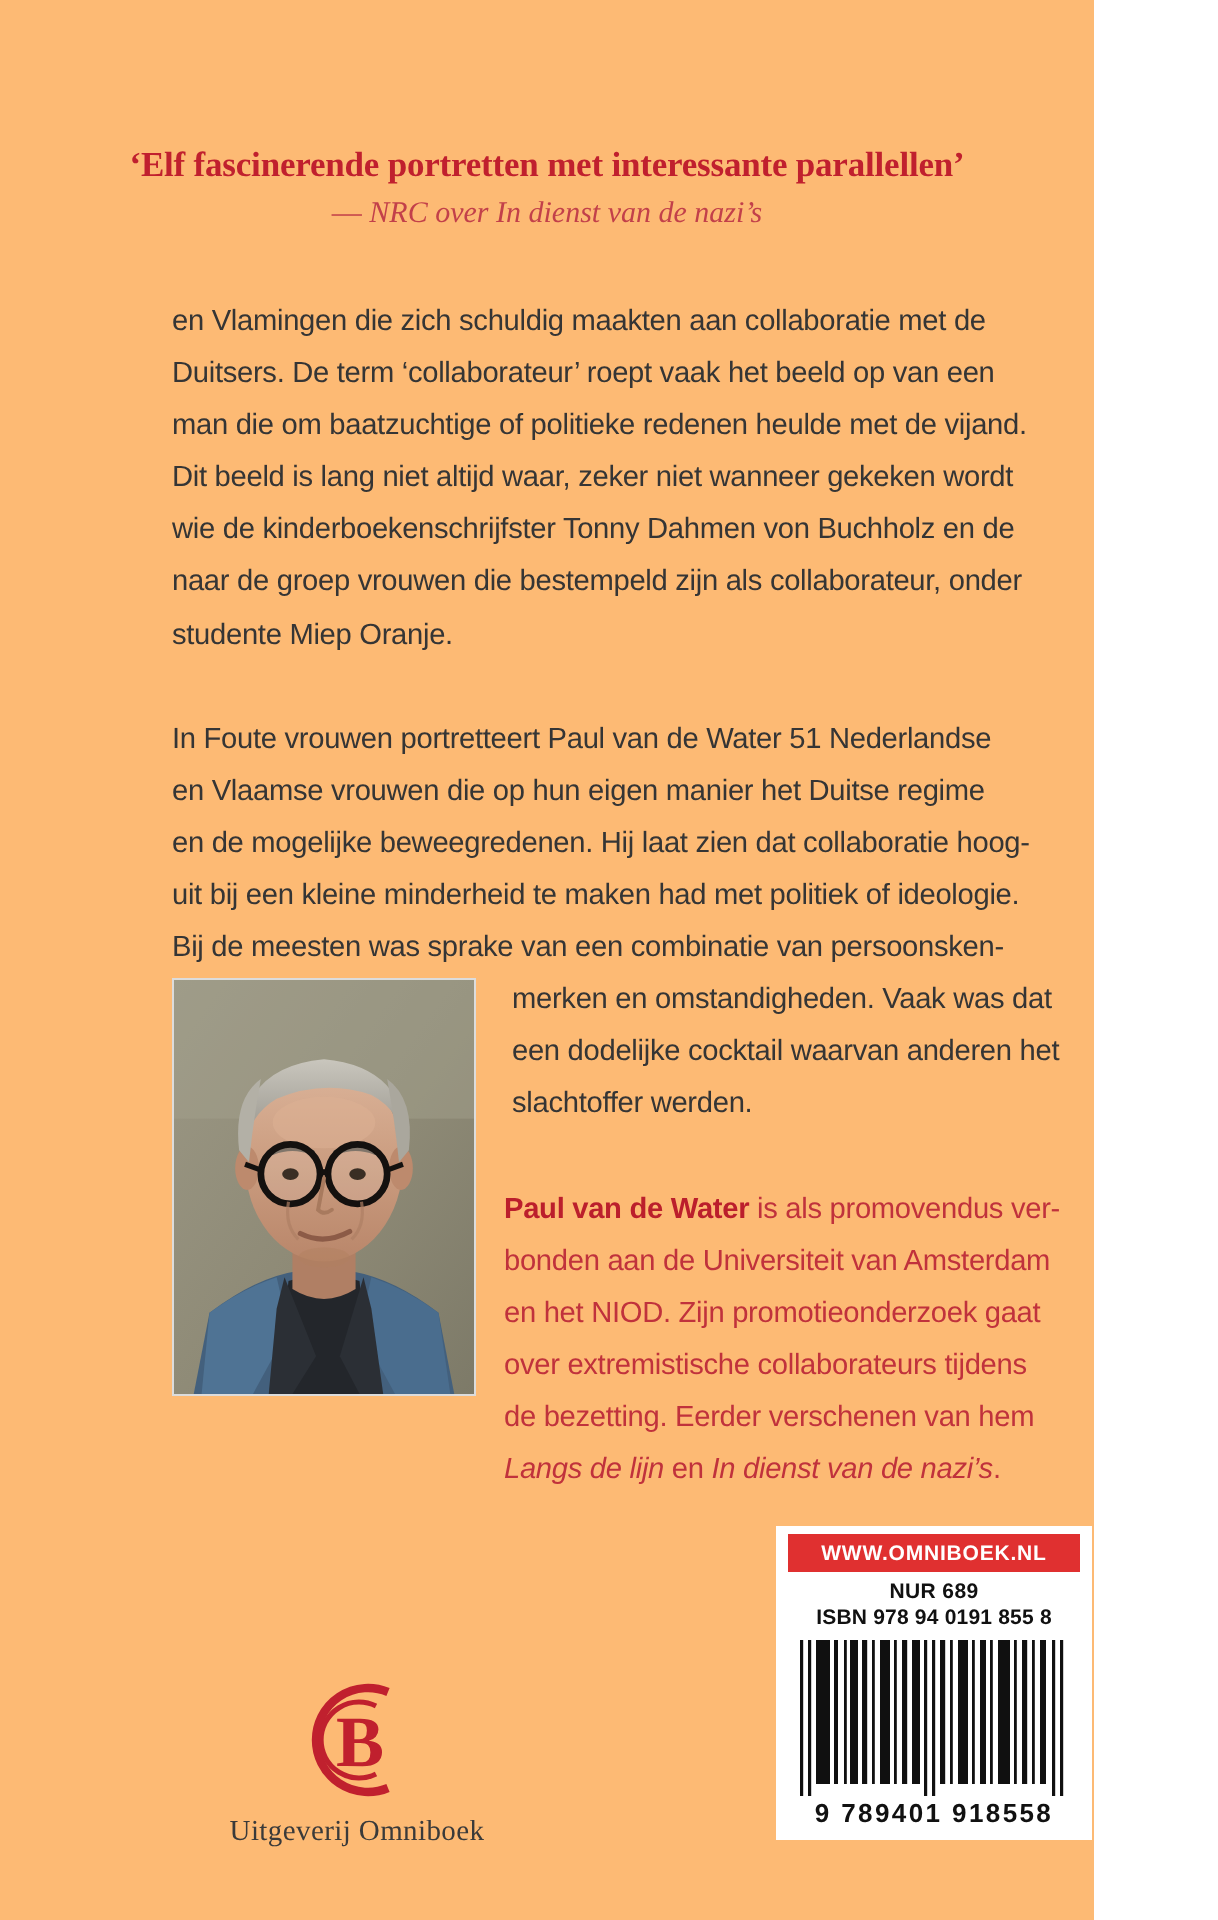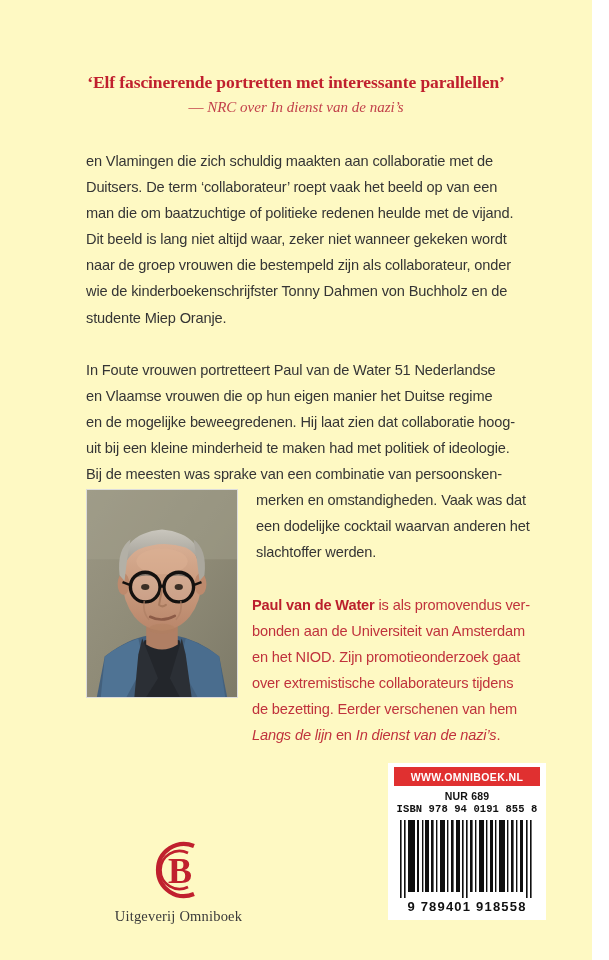--- a/index.html
+++ b/index.html
@@ -2,23 +2,23 @@
 <html><head>
 <meta charset="utf-8">
 <style>
   html, body {
     margin: 0;
     padding: 0;
     background: #ffffff;
   }
   .cover {
     position: relative;
-    width: 592px;
+    width: 547px;
     height: 960px;
-    background: #fef9c3;
+    background: #fdba74;
     font-family: "Liberation Sans", sans-serif;
     overflow: hidden;
     box-sizing: border-box;
   }
 
   
   .quote-block {
     position: absolute;
     left: 0;
     right: 0;
@@ -125,21 +125,21 @@
     color: #111;
     font-family: "Liberation Sans", sans-serif;
     font-size: 10.5px;
     font-weight: bold;
     margin-top: 4px;
     letter-spacing: 0.2px;
   }
   .isbn-text {
     text-align: center;
     color: #111;
-    font-family: Liberation Mono, monospace;
+    font-family: Liberation Sans, sans-serif;
     font-size: 10.5px;
     font-weight: bold;
     margin-top: 1px;
     letter-spacing: 0.1px;
   }
   .bars-wrap {
     margin: 5px 10px 0 10px;
     height: 78px;
     position: relative;
   }
@@ -188,22 +188,22 @@
     </div>
   </div>
 
   <div class="body-area">
 
     <p>
       <span class="line">en Vlamingen die zich schuldig maakten aan collaboratie met de</span>
       <span class="line">Duitsers. De term ‘collaborateur’ roept vaak het beeld op van een</span>
       <span class="line">man die om baatzuchtige of politieke redenen heulde met de vijand.</span>
       <span class="line">Dit beeld is lang niet altijd waar, zeker niet wanneer gekeken wordt</span>
+      <span class="line">wie de kinderboekenschrijfster Tonny Dahmen von Buchholz en de</span>
       <span class="line">naar de groep vrouwen die bestempeld zijn als collaborateur, onder</span>
-      <span class="line">wie de kinderboekenschrijfster Tonny Dahmen von Buchholz en de</span>
       <span class="line">studente Miep Oranje.</span>
     </p>
 
     <div class="para-gap"></div>
 
     <p>
       <span class="line"><span>In </span><span class="ital">Foute vrouwen</span><span> portretteert Paul van de Water 51 Nederlandse</span></span>
       <span class="line">en Vlaamse vrouwen die op hun eigen manier het Duitse regime</span>
       <span class="line">en de mogelijke beweegredenen. Hij laat zien dat collaboratie hoog-</span>
       <span class="line">uit bij een kleine minderheid te maken had met politiek of ideologie.</span>

